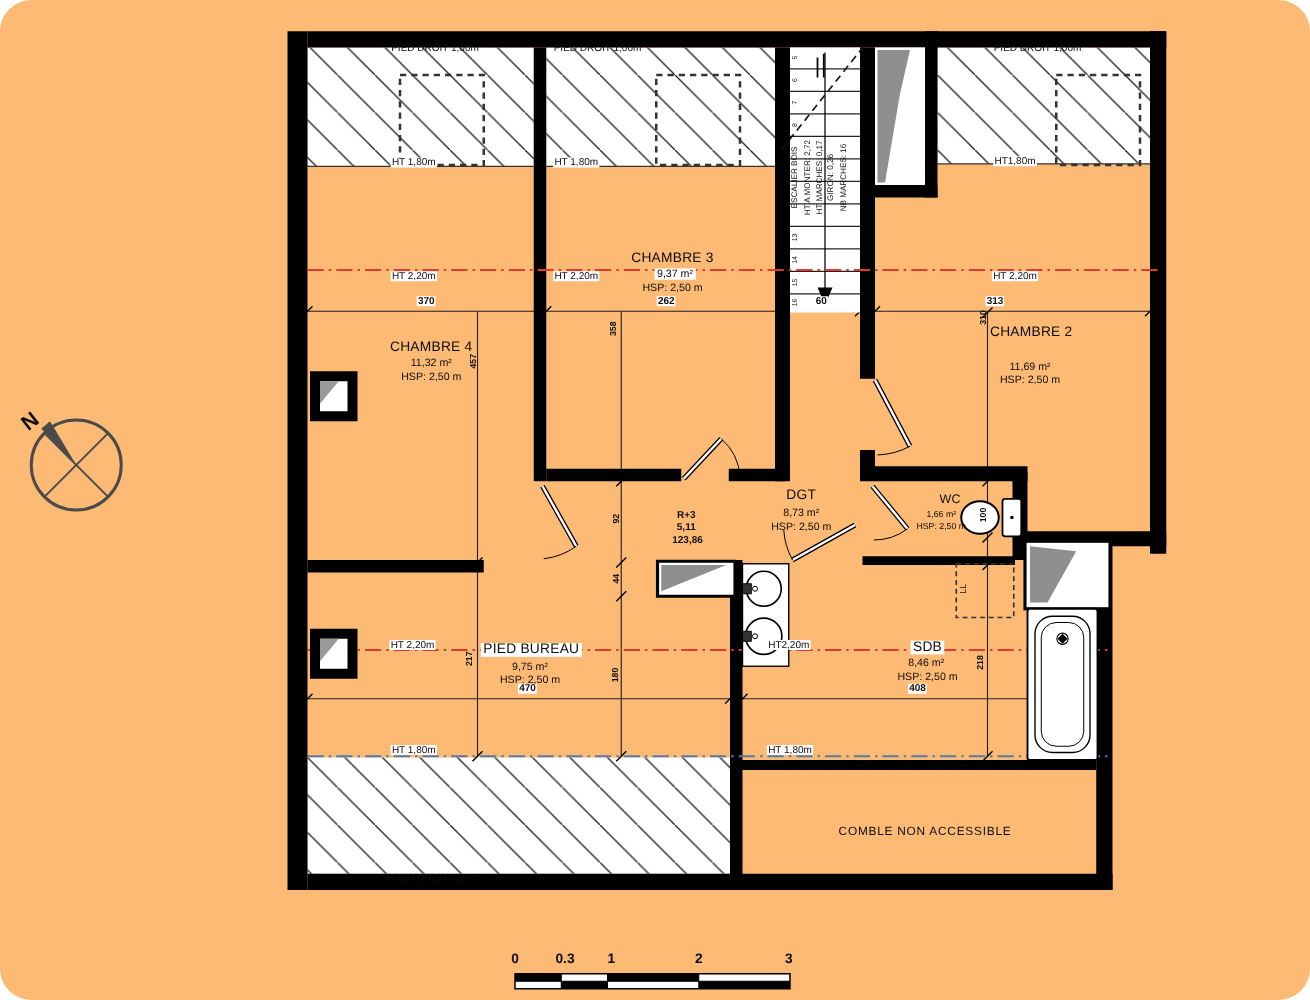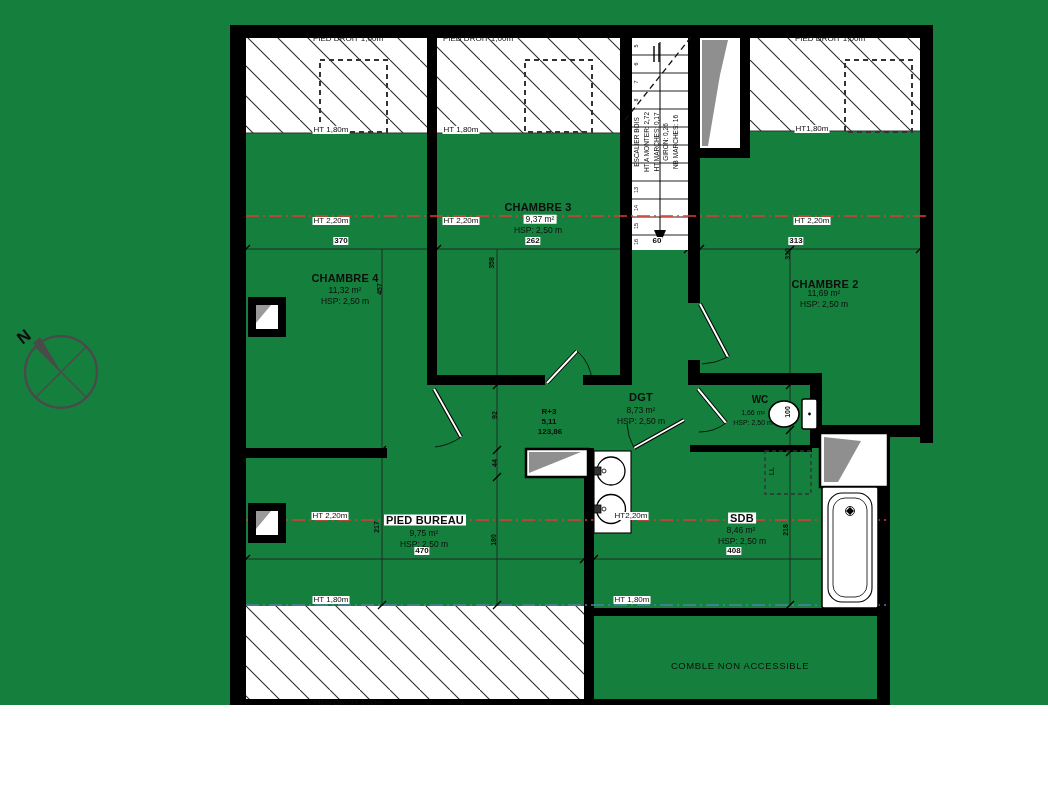--- a/index.html
+++ b/index.html
@@ -1,22 +1,22 @@
 <!DOCTYPE html>
 <html><head>
 <meta charset="utf-8">
 <style>
   html,body{margin:0;padding:0;background:#ffffff;}
-  #canvas{position:relative;width:1048px;height:705px;background:#15803d;overflow:hidden;
-          font-family:"Liberation Sans",sans-serif;}
+  #canvas{position:relative;width:1048px;height:800px;background:#fdba74;overflow:hidden;
+          font-family:"Liberation Sans",sans-serif;border-radius:25px;}
   svg{position:absolute;left:0;top:0;}
   .lbl{position:absolute;color:#0d0d0d;white-space:nowrap;line-height:1;
        transform:translate(-50%,-50%);font-family:"Liberation Sans",sans-serif;}
-  .title{font-weight:700;font-size:11px;letter-spacing:.2px;}
-  .title10{font-weight:700;font-size:10px;}
+  .title{font-weight:400;font-size:11px;letter-spacing:.2px;}
+  .title10{font-weight:400;font-size:10px;}
   .sub{font-size:8.5px;}
   .sub7{font-size:7px;}
   .wbg{background:#ffffff;padding:0 2px;}
   .dim{font-size:8px;font-weight:700;background:#fff;padding:0 1px;}
   .vdim{font-size:7px;font-weight:700;transform:translate(-50%,-50%) rotate(-90deg);}
   .ht{font-size:8px;background:#ffffff;padding:0 1px;}
   .pd{font-size:8px;}
   .lvl{font-size:8px;font-weight:700;}
   .comble{font-size:9.5px;letter-spacing:.6px;}
   .step{font-size:5.5px;transform:translate(-50%,-50%) rotate(-90deg);}
@@ -286,21 +286,21 @@
 <div class="lbl vdim" style="left:785px;top:530px">218</div>
 
 <div class="lbl title" style="left:538px;top:207px">CHAMBRE 3</div>
 <div class="lbl sub wbg" style="left:540px;top:219px">9,37 m²</div>
 <div class="lbl sub" style="left:538px;top:230px">HSP: 2,50 m</div>
 
 <div class="lbl title" style="left:345px;top:278px">CHAMBRE 4</div>
 <div class="lbl sub" style="left:345px;top:290px">11,32 m²</div>
 <div class="lbl sub" style="left:345px;top:301px">HSP: 2,50 m</div>
 
-<div class="lbl title" style="left:825px;top:284px">CHAMBRE 2</div>
+<div class="lbl title" style="left:825px;top:266px">CHAMBRE 2</div>
 <div class="lbl sub" style="left:824px;top:293px">11,69 m²</div>
 <div class="lbl sub" style="left:824px;top:304px">HSP: 2,50 m</div>
 
 <div class="lbl title" style="left:641px;top:397px">DGT</div>
 <div class="lbl sub" style="left:641px;top:410px">8,73 m²</div>
 <div class="lbl sub" style="left:641px;top:421px">HSP: 2,50 m</div>
 
 <div class="lbl title10" style="left:760px;top:400px">WC</div>
 <div class="lbl sub7" style="left:753px;top:412px">1,66 m²</div>
 <div class="lbl sub7" style="left:753px;top:422px">HSP: 2,50 m</div>

